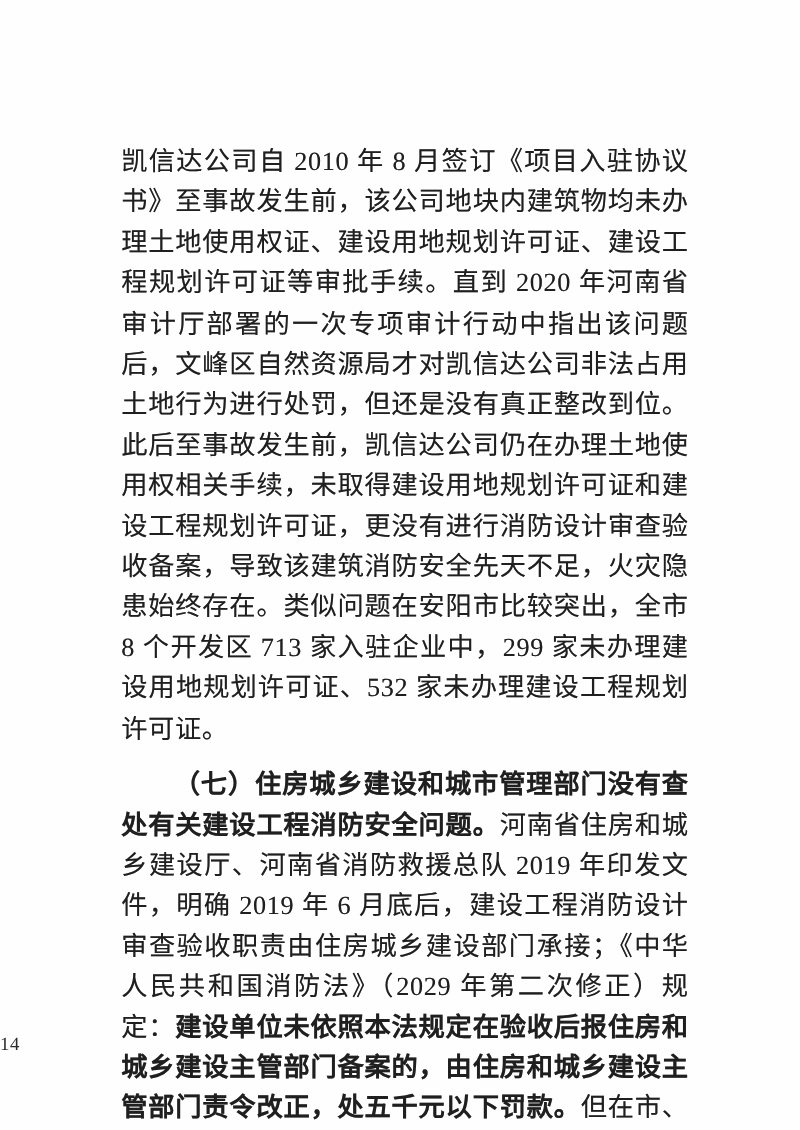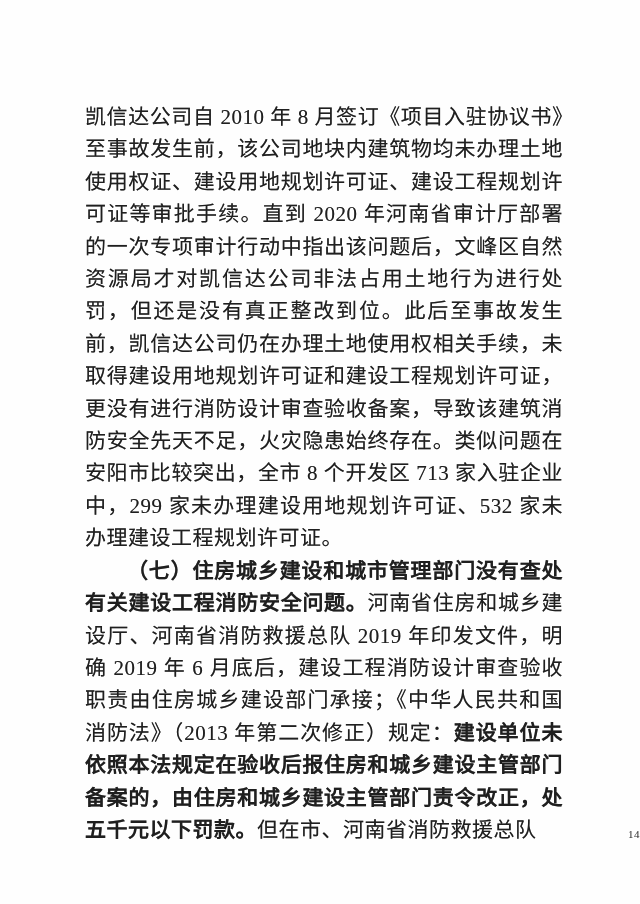--- a/index.html
+++ b/index.html
@@ -22,43 +22,43 @@
     top: 101px;
     width: 478px;
     font-size: 21px;
     line-height: 32.4px;
     letter-spacing: 0.5px;
     text-align: justify;
     text-justify: inter-ideograph;
     text-shadow: 0 0 0.5px rgba(0,0,0,0.45);
   }
   .para {
-    margin: 0;
+    margin: 12px;
     padding: 0;
   }
   .para.indent {
     text-indent: 2em;
   }
   .seg.bold {
     font-weight: 700;
     font-family: Liberation Serif, serif;
   }
   .page-number {
     position: absolute;
     top: 828px;
     left: 0;
     width: 100%;
-    text-align: right;
-    font-size: 11px;
+    text-align: left;
+    font-size: 15px;
     letter-spacing: 0.5px;
     color: #2a2a2a;
   }
 </style>
 </head>
 <body>
 
 <div class="page">
   <div class="content" id="doc-body">
       <p class="para"><span class="seg">凯信达公司自 2010 年 8 月签订《项目入驻协议书》至事故发生前，该公司地块内建筑物均未办理土地使用权证、建设用地规划许可证、建设工程规划许可证等审批手续。直到 2020 年河南省审计厅部署的一次专项审计行动中指出该问题后，文峰区自然资源局才对凯信达公司非法占用土地行为进行处罚，但还是没有真正整改到位。此后至事故发生前，凯信达公司仍在办理土地使用权相关手续，未取得建设用地规划许可证和建设工程规划许可证，更没有进行消防设计审查验收备案，导致该建筑消防安全先天不足，火灾隐患始终存在。类似问题在安阳市比较突出，全市 8 个开发区 713 家入驻企业中，299 家未办理建设用地规划许可证、532 家未办理建设工程规划许可证。</span></p>
-      <p class="para indent"><span class="seg bold">（七）住房城乡建设和城市管理部门没有查处有关建设工程消防安全问题。</span><span class="seg">河南省住房和城乡建设厅、河南省消防救援总队 2019 年印发文件，明确 2019 年 6 月底后，建设工程消防设计审查验收职责由住房城乡建设部门承接；《中华人民共和国消防法》（2013 年第二次修正）规定：</span><span class="seg bold">建设单位未依照本法规定在验收后报住房和城乡建设主管部门备案的，由住房和城乡建设主管部门责令改正，处五千元以下罚款。</span><span class="seg">但在市、河南省消防救援总队</span></p>
+      <p class="para indent"><span class="seg bold">（七）住房城乡建设和城市管理部门没有查处有关建设工程消防安全问题。</span><span class="seg">河南省住房和城乡建设厅、河南省消防救援总队 2019 年印发文件，明确 2019 年 6 月底后，建设工程消防设计审查验收职责由住房城乡建设部门承接；《中华人民共和国消防法》（2029 年第二次修正）规定：</span><span class="seg bold">建设单位未依照本法规定在验收后报住房和城乡建设主管部门备案的，由住房和城乡建设主管部门责令改正，处五千元以下罚款。</span><span class="seg">但在市、河南省消防救援总队</span></p>
     </div>
   <div class="page-number">14</div>
 </div>
 
 </body></html>

